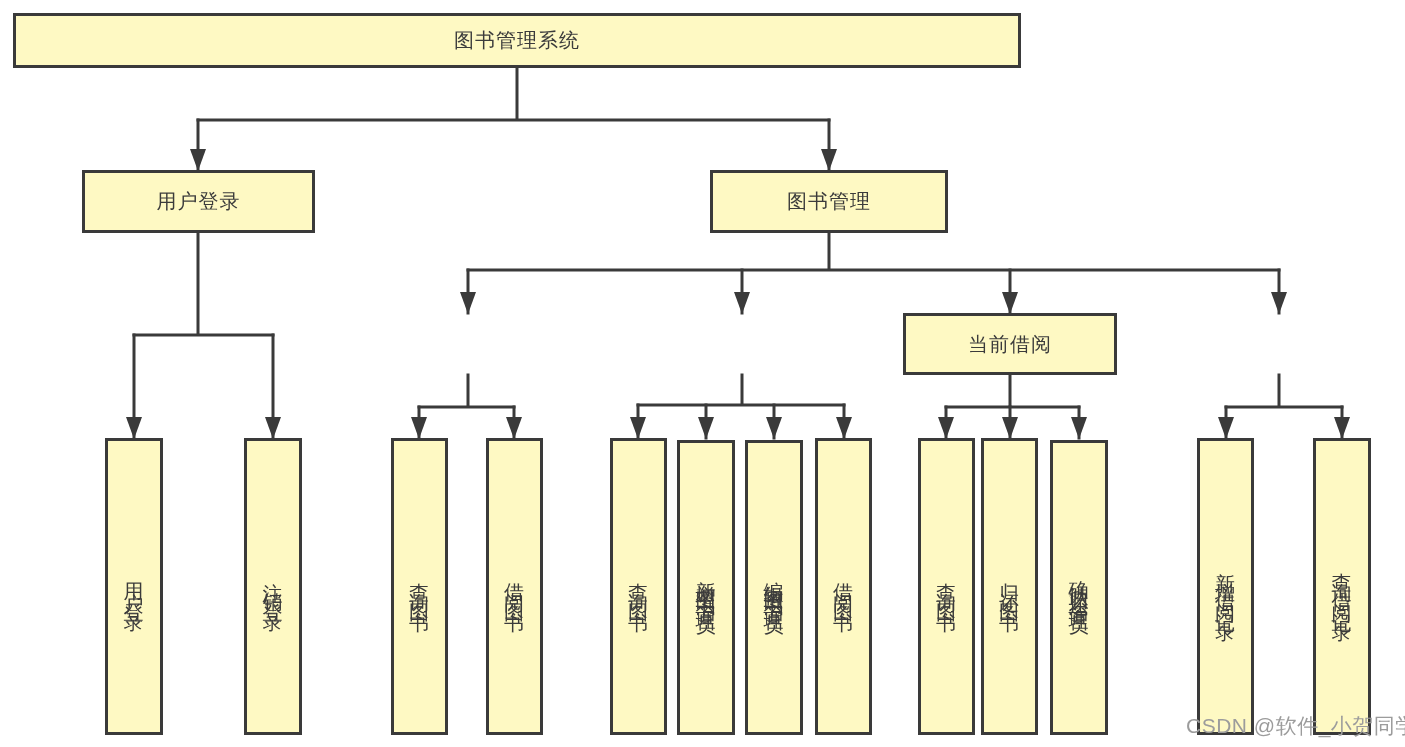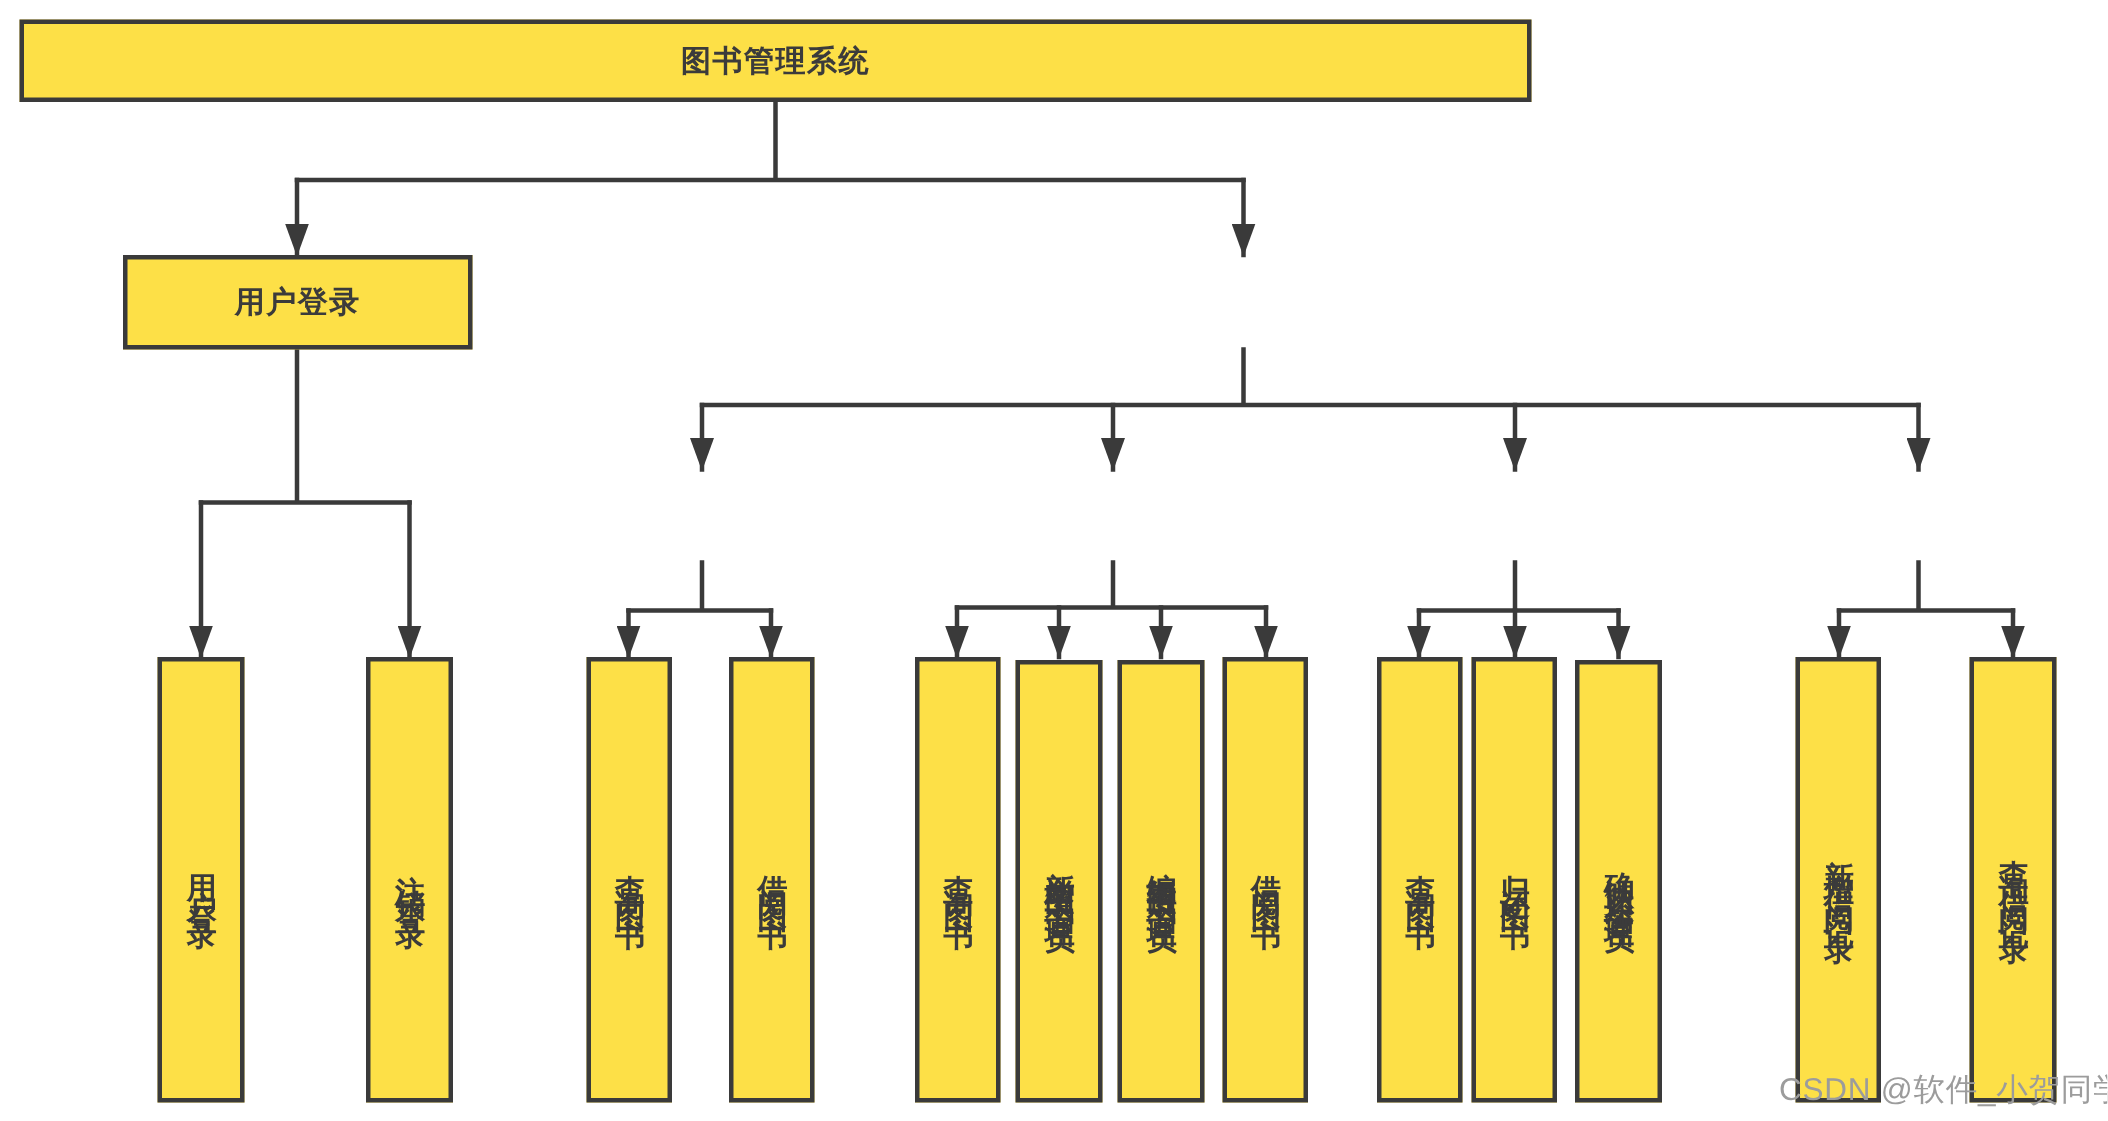--- a/index.html
+++ b/index.html
@@ -1,23 +1,23 @@
 <!DOCTYPE html>
 <html><head>
 <meta charset="utf-8">
 <style>
   html,body{margin:0;padding:0;background:#ffffff;}
   body{font-family:"Liberation Sans","DejaVu Sans",sans-serif;}
   .canvas{position:relative;width:1405px;height:747px;background:#ffffff;overflow:hidden;}
   .edges{position:absolute;left:0;top:0;width:1405px;height:747px;pointer-events:none;}
   .node{
-    position:absolute;box-sizing:border-box;background:#fde047;
+    position:absolute;box-sizing:border-box;background:#fef9c3;
     border:3px solid #3a3a3a;color:#3b3b3b;
     display:flex;align-items:center;justify-content:center;
-    font-size:20px;letter-spacing:1px;text-align:left;white-space:nowrap;font-weight:bold;
+    font-size:20px;letter-spacing:1px;text-align:left;white-space:nowrap;
   }
   .vnode{
     writing-mode:vertical-rl;letter-spacing:10px;white-space:normal;
     line-height:1;padding:4px 0;
   }
   .watermark{
     position:absolute;left:1186px;top:712px;width:210px;
     color:#9c9c9c;font-size:21px;letter-spacing:0.5px;white-space:nowrap;
   }
 </style>
@@ -72,21 +72,23 @@
         <path d="M1279,375 V407 M1226,407 H1342"></path>
         <line x1="1226" y1="407" x2="1226" y2="438" marker-end="url(#arw)"></line>
         <line x1="1342" y1="407" x2="1342" y2="438" marker-end="url(#arw)"></line>
       </g>
     </g>
   </svg>
 
   <div class="node" style="left:13px;top:13px;width:1008px;height:55px;">图书管理系统</div>
 
   <div class="node" style="left:82px;top:170px;width:233px;height:63px;">用户登录</div>
+  <div class="node" style="left:710px;top:170px;width:238px;height:63px;">图书管理</div>
 
+  <div class="node" style="left:903px;top:313px;width:214px;height:62px;">当前借阅</div>
 
   <div class="node vnode" style="left:105px;top:438px;width:58px;height:297px;">用户登录</div>
   <div class="node vnode" style="left:244px;top:438px;width:58px;height:297px;">注销登录</div>
 
   <div class="node vnode" style="left:391px;top:438px;width:57px;height:297px;">查询图书</div>
   <div class="node vnode" style="left:486px;top:438px;width:57px;height:297px;">借阅图书</div>
 
   <div class="node vnode" style="left:610px;top:438px;width:57px;height:297px;">查询图书</div>
   <div class="node vnode" style="left:677px;top:440px;width:58px;height:295px;letter-spacing:5px;">新增图书（管理员）</div>
   <div class="node vnode" style="left:745px;top:440px;width:58px;height:295px;letter-spacing:5px;">编辑图书（管理员）</div>

